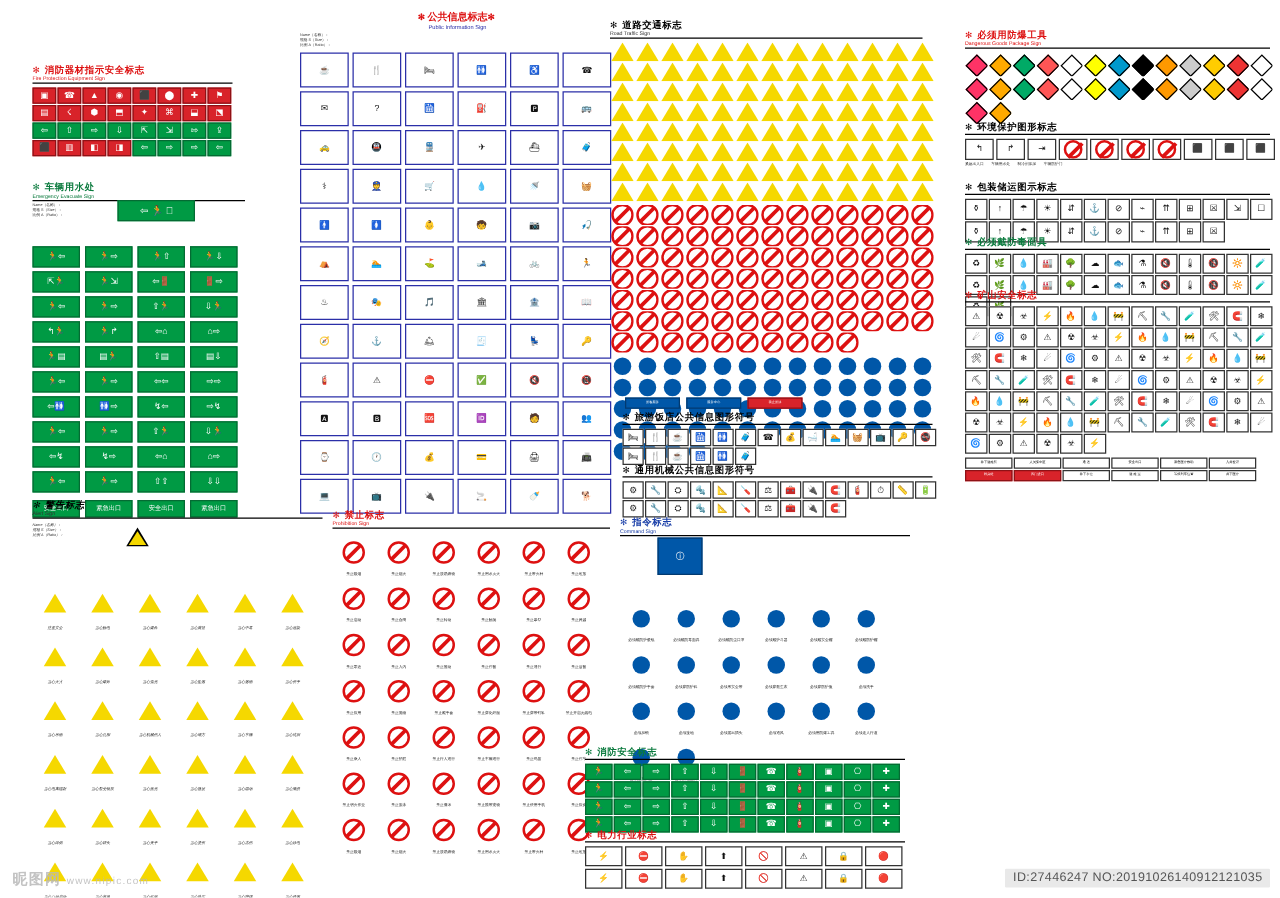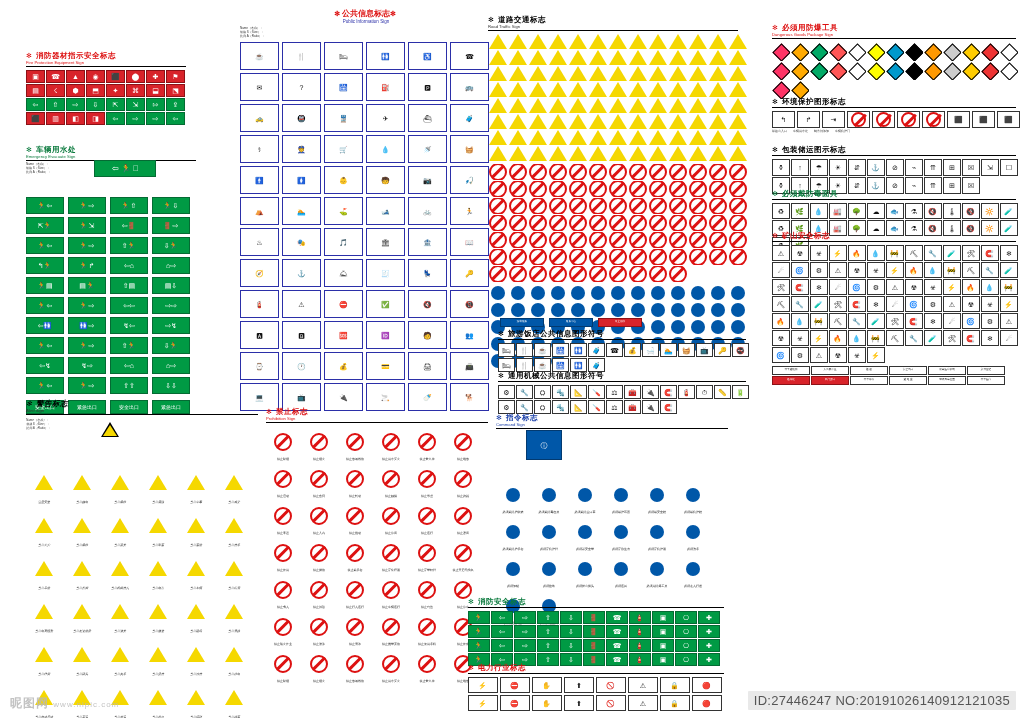--- a/index.html
+++ b/index.html
@@ -62,21 +62,21 @@
   .glyph-d{color:#111;font-size:7px;line-height:1;}
   .tiny{font-size:2.6px;}
   
   .wm{
     position:absolute;left:10px;bottom:6px;color:#b9b9b9;font-size:12px;font-weight:bold;
     letter-spacing:1px;opacity:.85;
   }
   .wm small{font-size:8px;font-weight:normal;}
   .idbar{
     position:absolute;right:8px;bottom:8px;background:#e9e9e9;color:#555;
-    font-size:13px;padding:2px 6px;border-radius:1px;letter-spacing:.3px;
+    font-size:10px;padding:2px 6px;border-radius:1px;letter-spacing:.3px;
   }
   .pub-box{border:1px solid #2b2fa8;box-sizing:border-box;}
   .pub-title{color:#d11;font-weight:bold;font-size:8px;text-align:center;}
   .pub-sub{color:#2b2fa8;font-size:4.5px;text-align:center;}
   .redtitle{color:#d11;}
   .bluetitle{color:#1a3fa8;}
   .greentitle{color:#0a7a3d;}
   .hdrline{display:flex;align-items:flex-end;gap:2px;}
   .labelrow{font-size:3px;color:#333;white-space:nowrap;}
 </style>

